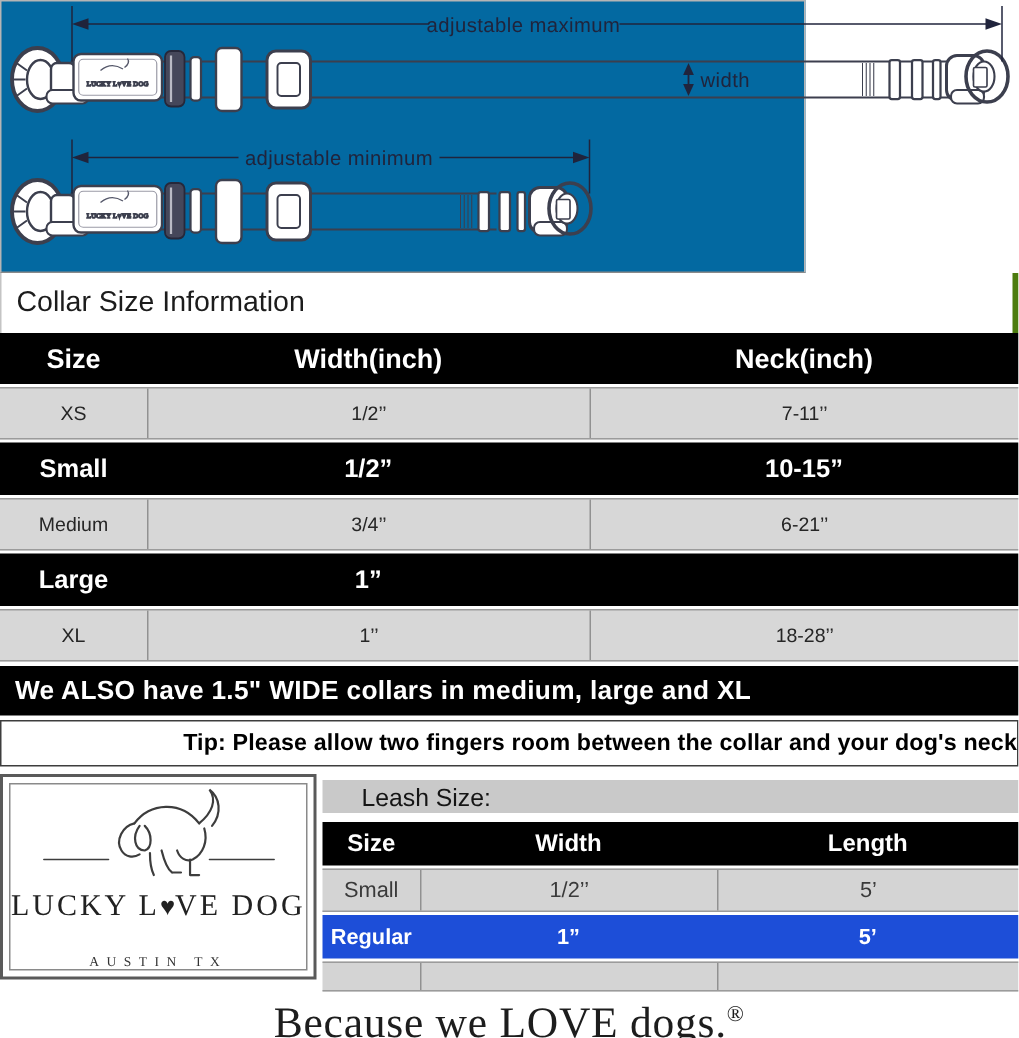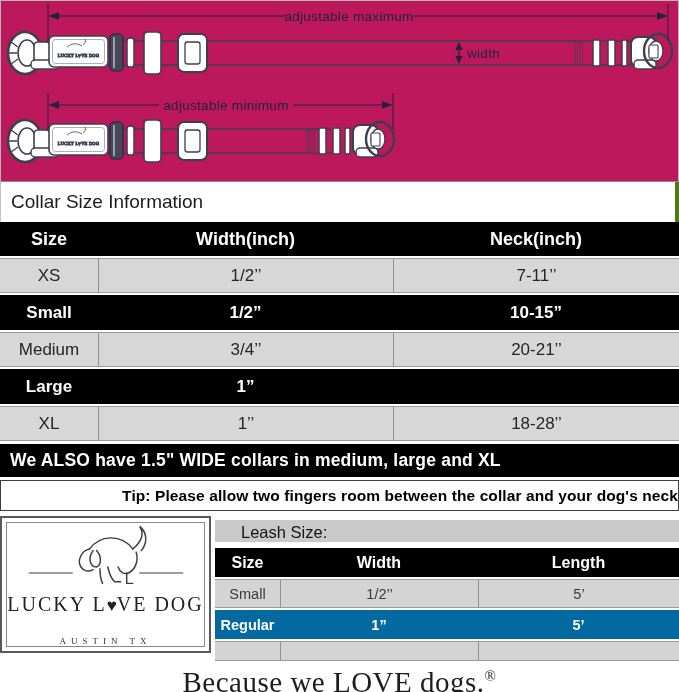--- a/index.html
+++ b/index.html
@@ -3,44 +3,44 @@
 <meta charset="utf-8">
 <style>
   * { margin:0; padding:0; box-sizing:border-box; }
   html,body { background:#fff; }
   body {
     width:679px; height:692px; overflow:hidden;
     font-family:"Liberation Sans", sans-serif; color:#111;
   }
   
   .diagram {
-    width:679px; height:182px;
+    width:537px; height:182px;
     border:1px solid #b5b5b5; border-bottom:1px solid #8a8a8a;
-    background:#be185d;
+    background:#0369a1;
   }
   .dim-txt { font-size:13.5px; fill:#20243c; letter-spacing:.3px; }
   .plate-txt { font-size:4.4px; fill:#3a3d4e; letter-spacing:.25px; font-family:"Liberation Serif", serif; }
   
   .sec-title {
     height:40px; line-height:40px; padding-left:10px;
     font-size:19px; color:#1c1c1c;
     border-left:1px solid #c4c4c4; border-right:4px solid #4d7c0f;
     background:#fff;
   }
   
   .ctable { width:679px; }
   .crow {
     display:grid; grid-template-columns:98px 295px 1fr;
     text-align:center; align-items:stretch;
   }
   .crow > span { display:flex; align-items:center; justify-content:center; height:100%; }
   .crow.head { height:34px; background:#000; color:#fff; font-weight:bold; font-size:18px; }
   .crow.dark { height:35px; background:#000; color:#fff; font-weight:bold; font-size:17px; margin-top:2px; }
   .crow.light {
-    height:35px; background:#d7d7d7; color:#262626; font-size:17px; margin-top:2px;
+    height:35px; background:#d7d7d7; color:#262626; font-size:13px; margin-top:2px;
     border-top:1px solid #9b9b9b; border-bottom:1px solid #9b9b9b;
   }
   .crow.light > span + span { border-left:1px solid #919191; }
   
   .banner {
     margin-top:3px; height:33px; line-height:33px; padding-left:10px;
     background:#000; color:#fff; font-weight:bold; font-size:17.5px; letter-spacing:.2px;
   }
   .tip {
     margin-top:3px; height:31px; line-height:29px; padding-left:8px;
@@ -67,21 +67,21 @@
   .leash { flex:1; padding-top:4px; }
   .leash-band {
     height:22px; line-height:25px; padding-left:26px; background:#c9c9c9;
     color:#151515; font-size:16.5px; margin-bottom:6px;
   }
   .lrow {
     display:grid; grid-template-columns:65px 198px 1fr; text-align:center; align-items:stretch;
   }
   .lrow > span { display:flex; align-items:center; justify-content:center; height:100%; }
   .lrow.head { height:29px; background:#000; color:#fff; font-weight:bold; font-size:16px; }
-  .lrow.dark { height:29px; background:#0369a1; color:#fff; font-weight:bold; font-size:14.5px; margin-top:2px; }
+  .lrow.dark { height:29px; background:#1d4ed8; color:#fff; font-weight:bold; font-size:14.5px; margin-top:2px; }
   .lrow.light {
     height:29px; background:#d4d4d4; color:#3a3a3a; font-size:14.5px; margin-top:2px;
     border-top:1px solid #9b9b9b; border-bottom:1px solid #9b9b9b;
   }
   .lrow.light > span + span { border-left:1px solid #919191; }
   .lrow.empty { height:20px; }
   
   .tagline {
     margin-top:5px; text-align:center;
     font-family:"Liberation Serif", serif; font-size:29px; color:#1d1d1d; letter-spacing:.5px;
@@ -182,21 +182,21 @@
     <span>7-11’’</span>
   </div>
   <div class="crow dark">
     <span>Small</span>
     <span>1/2”</span>
     <span>10-15”</span>
   </div>
   <div class="crow light">
     <span>Medium</span>
     <span>3/4’’</span>
-    <span>20-21’’</span>
+    <span>6-21’’</span>
   </div>
   <div class="crow dark">
     <span>Large</span>
     <span>1”</span>
   </div>
   <div class="crow light">
     <span>XL</span>
     <span>1’’</span>
     <span>18-28’’</span>
   </div>

